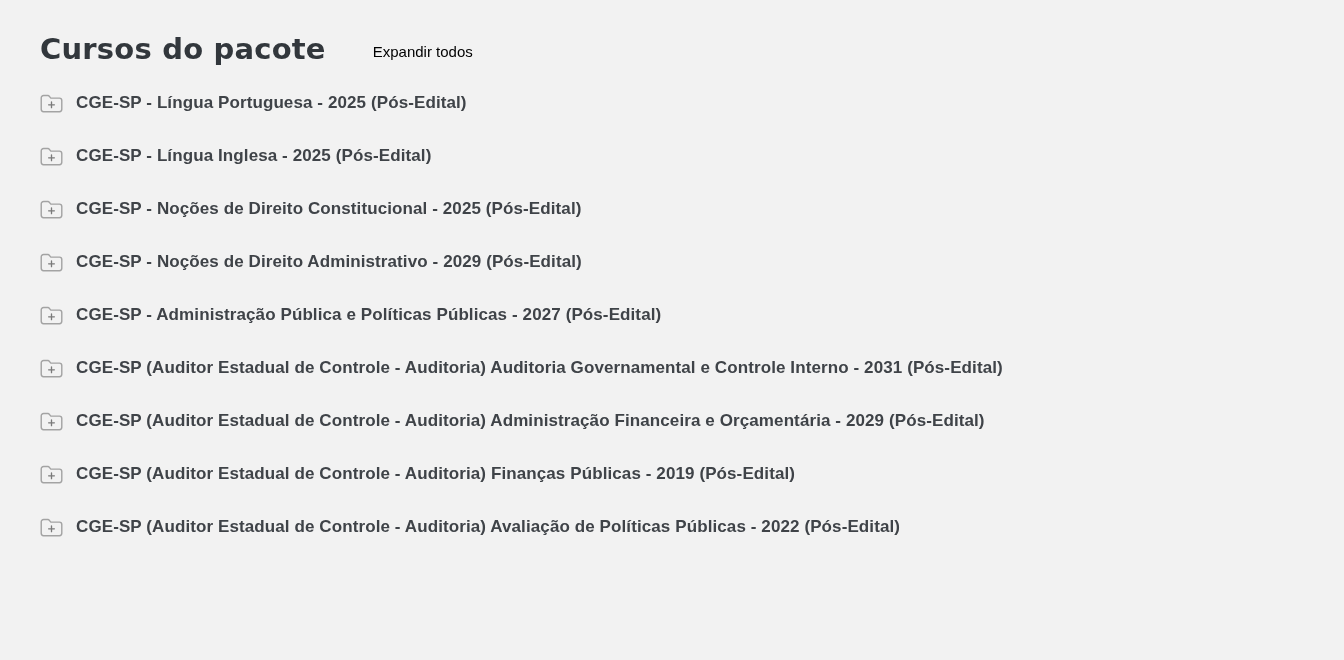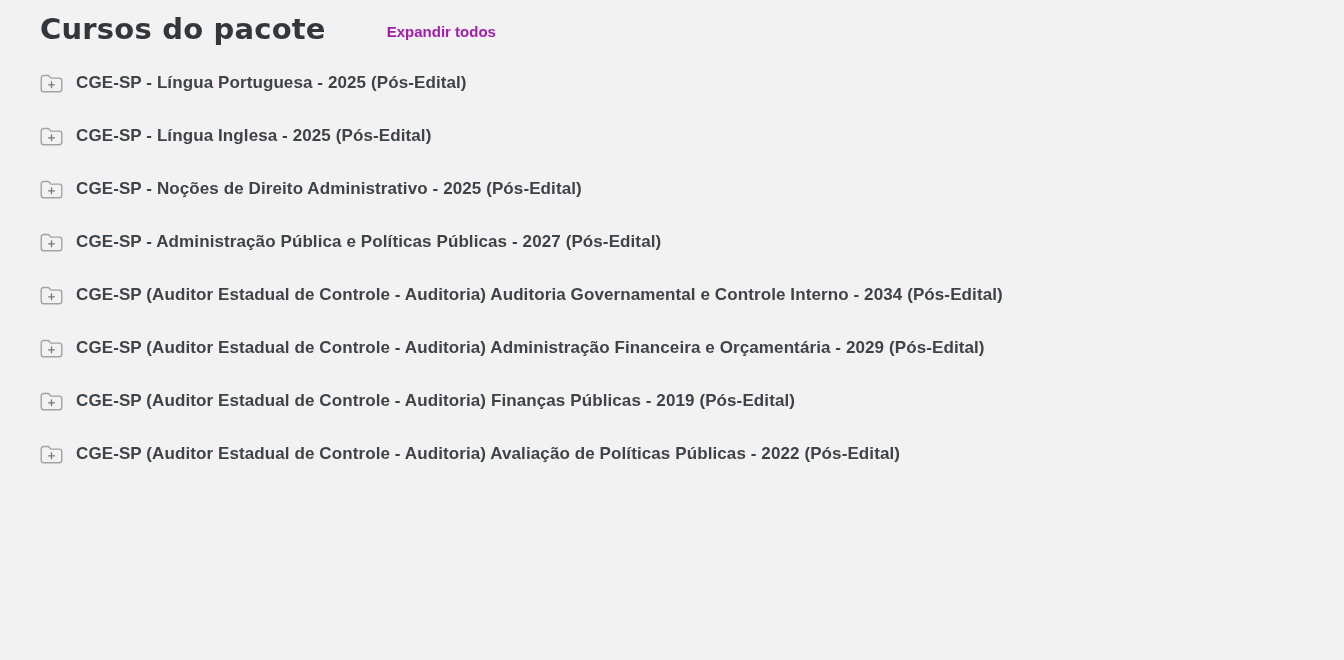--- a/index.html
+++ b/index.html
@@ -6,40 +6,40 @@
   html, body {
     width: 1344px;
     height: 660px;
     overflow: hidden;
     background: #f2f2f2;
     font-family: "Liberation Sans", sans-serif;
   }
   .page {
     width: 1068px;
     height: 660px;
-    padding: 8px 0 0 40px;
+    padding: 28px 0 0 40px;
     position: relative;
   }
   .header-row {
     display: flex;
     align-items: baseline;
   }
   .page-title {
     font-family: "DejaVu Sans", sans-serif;
     font-size: 29px;
     font-weight: 700;
     color: #32373c;
     letter-spacing: 0.2px;
     line-height: 1.48;
   }
   .expand-all-link {
-    margin-left: 61px;
+    margin-left: 47px;
     font-size: 15px;
-    font-weight: 700;
-    color: #a21caf;
+    font-weight: 400;
+    color: #000000;
     text-decoration: none;
     cursor: pointer;
     position: relative;
     top: -2px;
   }
   .course-list {
     margin-top: 19px;
   }
   .course-row {
     display: flex;
@@ -91,49 +91,58 @@
       <span class="folder-icon">
         <svg width="23" height="20" viewBox="0 0 24 21" fill="none" xmlns="http://www.w3.org/2000/svg">
           <path d="M1.2 5.2 C1.2 3.7 2.2 2.7 3.7 2.7 L8.2 2.7 C8.8 2.7 9.4 3.0 9.8 3.5 L10.8 4.8 C11.1 5.2 11.5 5.4 12 5.4 L20.3 5.4 C21.8 5.4 22.8 6.4 22.8 7.9 L22.8 17.1 C22.8 18.6 21.8 19.6 20.3 19.6 L3.7 19.6 C2.2 19.6 1.2 18.6 1.2 17.1 Z" stroke="#a3a3a3" stroke-width="1.5" stroke-linejoin="round"></path>
           <path d="M12 9.4 L12 15.4 M9 12.4 L15 12.4" stroke="#7a7a7a" stroke-width="1.4" stroke-linecap="round"></path>
         </svg>
       </span>
       <span class="course-title">CGE-SP - Língua Inglesa - 2025 (Pós-Edital)</span>
     </div>
 
 
+    <div class="course-row">
+      <span class="folder-icon">
+        <svg width="23" height="20" viewBox="0 0 24 21" fill="none" xmlns="http://www.w3.org/2000/svg">
+          <path d="M1.2 5.2 C1.2 3.7 2.2 2.7 3.7 2.7 L8.2 2.7 C8.8 2.7 9.4 3.0 9.8 3.5 L10.8 4.8 C11.1 5.2 11.5 5.4 12 5.4 L20.3 5.4 C21.8 5.4 22.8 6.4 22.8 7.9 L22.8 17.1 C22.8 18.6 21.8 19.6 20.3 19.6 L3.7 19.6 C2.2 19.6 1.2 18.6 1.2 17.1 Z" stroke="#a3a3a3" stroke-width="1.5" stroke-linejoin="round"></path>
+          <path d="M12 9.4 L12 15.4 M9 12.4 L15 12.4" stroke="#7a7a7a" stroke-width="1.4" stroke-linecap="round"></path>
+        </svg>
+      </span>
+      <span class="course-title">CGE-SP - Noções de Direito Constitucional - 2025 (Pós-Edital)</span>
+    </div>
 
     <div class="course-row">
       <span class="folder-icon">
         <svg width="23" height="20" viewBox="0 0 24 21" fill="none" xmlns="http://www.w3.org/2000/svg">
           <path d="M1.2 5.2 C1.2 3.7 2.2 2.7 3.7 2.7 L8.2 2.7 C8.8 2.7 9.4 3.0 9.8 3.5 L10.8 4.8 C11.1 5.2 11.5 5.4 12 5.4 L20.3 5.4 C21.8 5.4 22.8 6.4 22.8 7.9 L22.8 17.1 C22.8 18.6 21.8 19.6 20.3 19.6 L3.7 19.6 C2.2 19.6 1.2 18.6 1.2 17.1 Z" stroke="#a3a3a3" stroke-width="1.5" stroke-linejoin="round"></path>
           <path d="M12 9.4 L12 15.4 M9 12.4 L15 12.4" stroke="#7a7a7a" stroke-width="1.4" stroke-linecap="round"></path>
         </svg>
       </span>
-      <span class="course-title">CGE-SP - Noções de Direito Administrativo - 2025 (Pós-Edital)</span>
+      <span class="course-title">CGE-SP - Noções de Direito Administrativo - 2029 (Pós-Edital)</span>
     </div>
 
     <div class="course-row">
       <span class="folder-icon">
         <svg width="23" height="20" viewBox="0 0 24 21" fill="none" xmlns="http://www.w3.org/2000/svg">
           <path d="M1.2 5.2 C1.2 3.7 2.2 2.7 3.7 2.7 L8.2 2.7 C8.8 2.7 9.4 3.0 9.8 3.5 L10.8 4.8 C11.1 5.2 11.5 5.4 12 5.4 L20.3 5.4 C21.8 5.4 22.8 6.4 22.8 7.9 L22.8 17.1 C22.8 18.6 21.8 19.6 20.3 19.6 L3.7 19.6 C2.2 19.6 1.2 18.6 1.2 17.1 Z" stroke="#a3a3a3" stroke-width="1.5" stroke-linejoin="round"></path>
           <path d="M12 9.4 L12 15.4 M9 12.4 L15 12.4" stroke="#7a7a7a" stroke-width="1.4" stroke-linecap="round"></path>
         </svg>
       </span>
       <span class="course-title">CGE-SP - Administração Pública e Políticas Públicas - 2027 (Pós-Edital)</span>
     </div>
 
     <div class="course-row">
       <span class="folder-icon">
         <svg width="23" height="20" viewBox="0 0 24 21" fill="none" xmlns="http://www.w3.org/2000/svg">
           <path d="M1.2 5.2 C1.2 3.7 2.2 2.7 3.7 2.7 L8.2 2.7 C8.8 2.7 9.4 3.0 9.8 3.5 L10.8 4.8 C11.1 5.2 11.5 5.4 12 5.4 L20.3 5.4 C21.8 5.4 22.8 6.4 22.8 7.9 L22.8 17.1 C22.8 18.6 21.8 19.6 20.3 19.6 L3.7 19.6 C2.2 19.6 1.2 18.6 1.2 17.1 Z" stroke="#a3a3a3" stroke-width="1.5" stroke-linejoin="round"></path>
           <path d="M12 9.4 L12 15.4 M9 12.4 L15 12.4" stroke="#7a7a7a" stroke-width="1.4" stroke-linecap="round"></path>
         </svg>
       </span>
-      <span class="course-title">CGE-SP (Auditor Estadual de Controle - Auditoria) Auditoria Governamental e Controle Interno - 2034 (Pós-Edital)</span>
+      <span class="course-title">CGE-SP (Auditor Estadual de Controle - Auditoria) Auditoria Governamental e Controle Interno - 2031 (Pós-Edital)</span>
     </div>
 
     <div class="course-row">
       <span class="folder-icon">
         <svg width="23" height="20" viewBox="0 0 24 21" fill="none" xmlns="http://www.w3.org/2000/svg">
           <path d="M1.2 5.2 C1.2 3.7 2.2 2.7 3.7 2.7 L8.2 2.7 C8.8 2.7 9.4 3.0 9.8 3.5 L10.8 4.8 C11.1 5.2 11.5 5.4 12 5.4 L20.3 5.4 C21.8 5.4 22.8 6.4 22.8 7.9 L22.8 17.1 C22.8 18.6 21.8 19.6 20.3 19.6 L3.7 19.6 C2.2 19.6 1.2 18.6 1.2 17.1 Z" stroke="#a3a3a3" stroke-width="1.5" stroke-linejoin="round"></path>
           <path d="M12 9.4 L12 15.4 M9 12.4 L15 12.4" stroke="#7a7a7a" stroke-width="1.4" stroke-linecap="round"></path>
         </svg>
       </span>
       <span class="course-title">CGE-SP (Auditor Estadual de Controle - Auditoria) Administração Financeira e Orçamentária - 2029 (Pós-Edital)</span>

